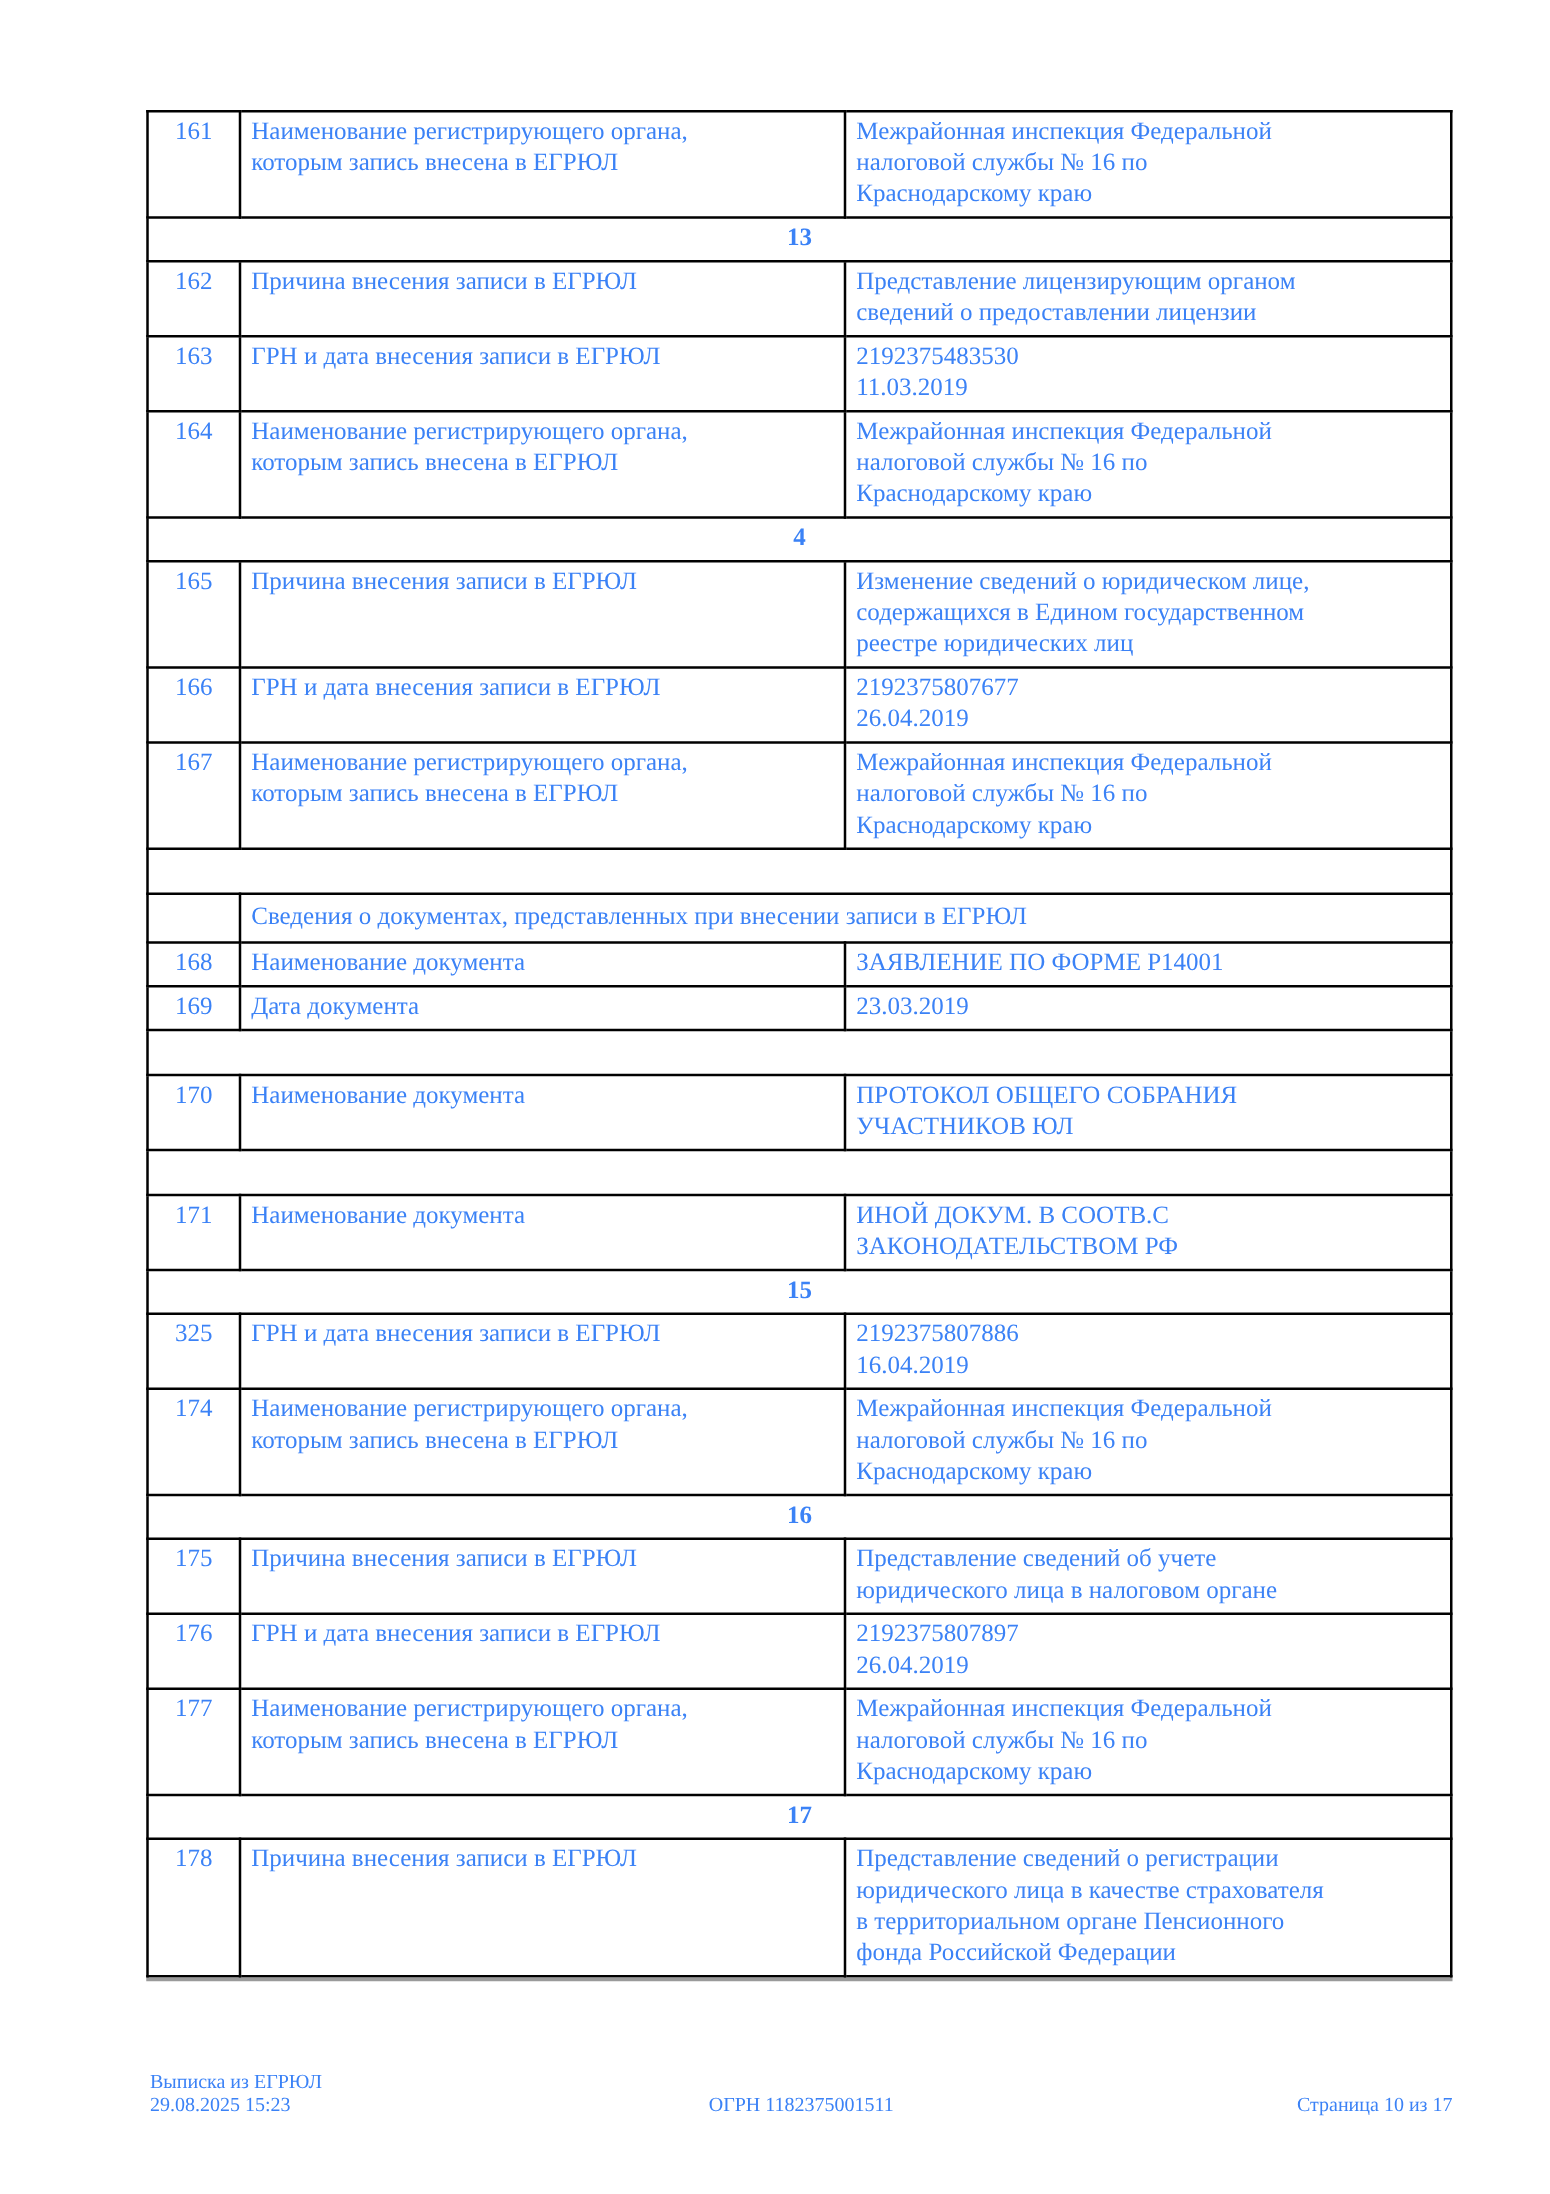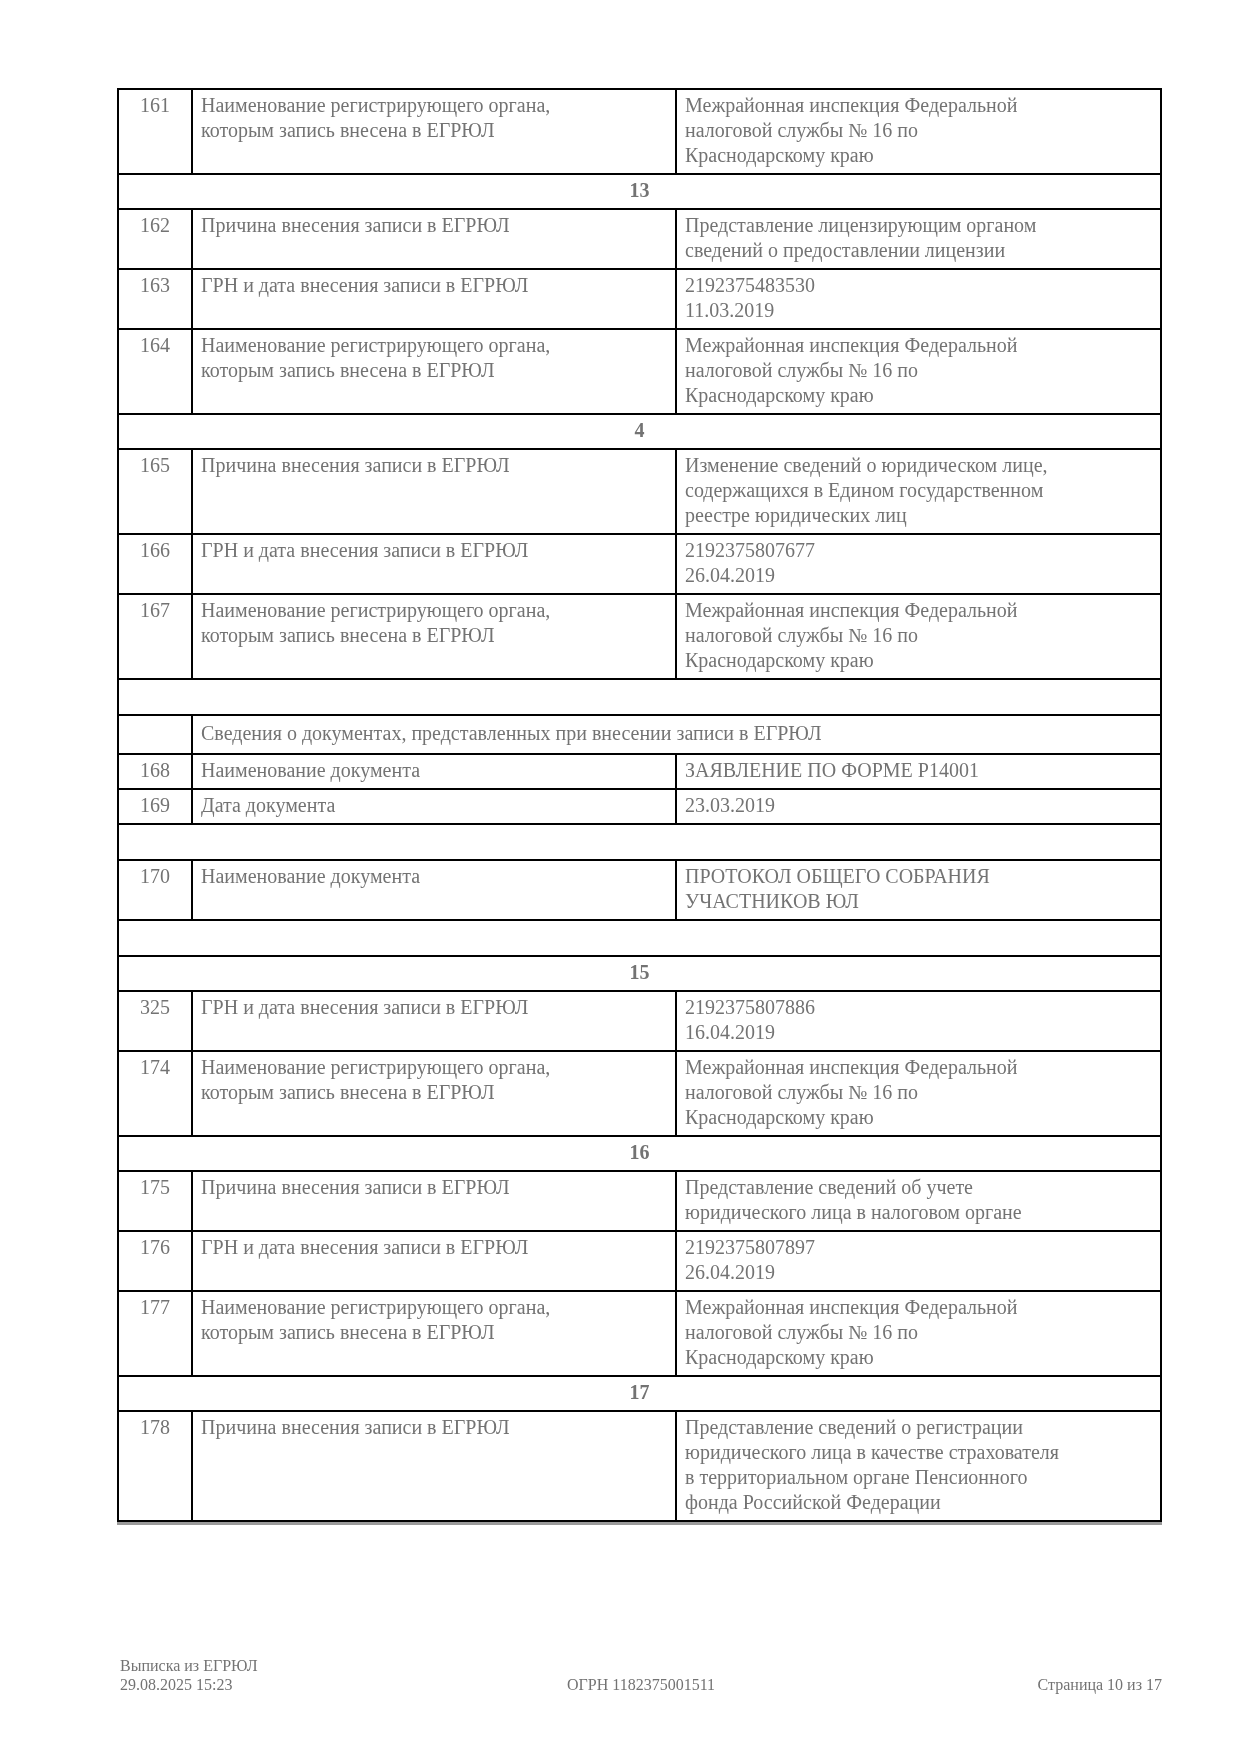--- a/index.html
+++ b/index.html
@@ -3,21 +3,21 @@
 <meta charset="utf-8">
 <style>
   html, body { margin: 0; padding: 0; background: #ffffff; }
   .page {
     position: relative;
     width: 1240px;
     height: 1755px;
     background: #ffffff;
     overflow: hidden;
     font-family: "Liberation Serif", "DejaVu Serif", serif;
-    color: #737373;
+    color: #3b82f6;
   }
   table.egrul-table {
     position: absolute;
     left: 117px;
     top: 88px;
     width: 1043px;
     border-collapse: collapse;
     table-layout: fixed;
     box-shadow: 0 3px 0 #9a9a9a;
   }
@@ -153,20 +153,26 @@
         <tr>
           <td class="num">170</td>
           <td class="field">Наименование документа</td>
           <td class="value">ПРОТОКОЛ ОБЩЕГО СОБРАНИЯ
 УЧАСТНИКОВ ЮЛ</td>
         </tr>
         <tr>
           <td class="empty" colspan="3"></td>
         </tr>
         <tr>
+          <td class="num">171</td>
+          <td class="field">Наименование документа</td>
+          <td class="value">ИНОЙ ДОКУМ. В СООТВ.С
+ЗАКОНОДАТЕЛЬСТВОМ РФ</td>
+        </tr>
+        <tr>
           <td class="section" colspan="3">15</td>
         </tr>
         <tr>
           <td class="num">325</td>
           <td class="field">ГРН и дата внесения записи в ЕГРЮЛ</td>
           <td class="value">2192375807886
 16.04.2019</td>
         </tr>
         <tr>
           <td class="num">174</td>

